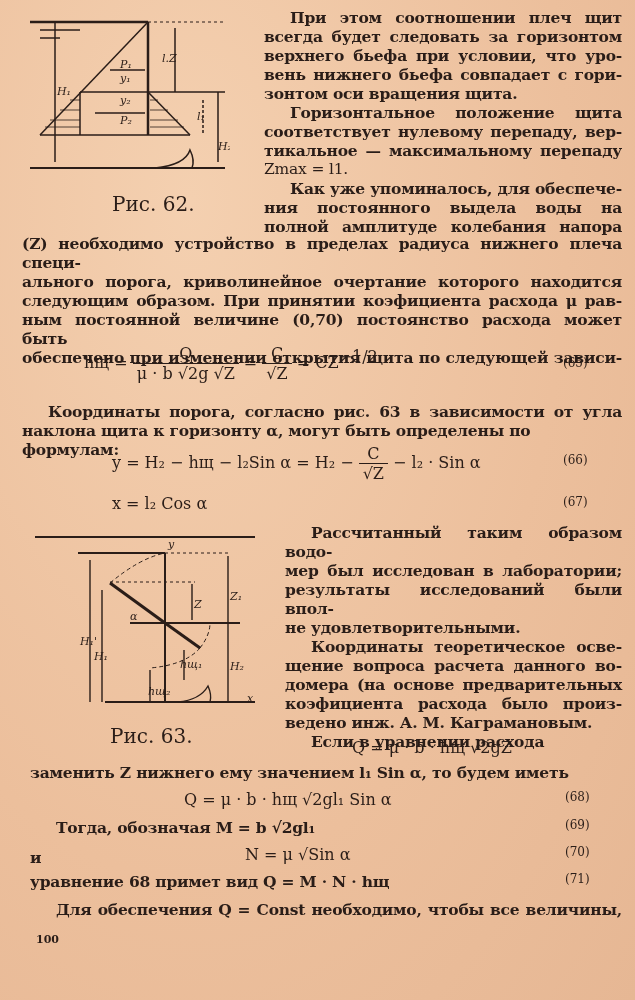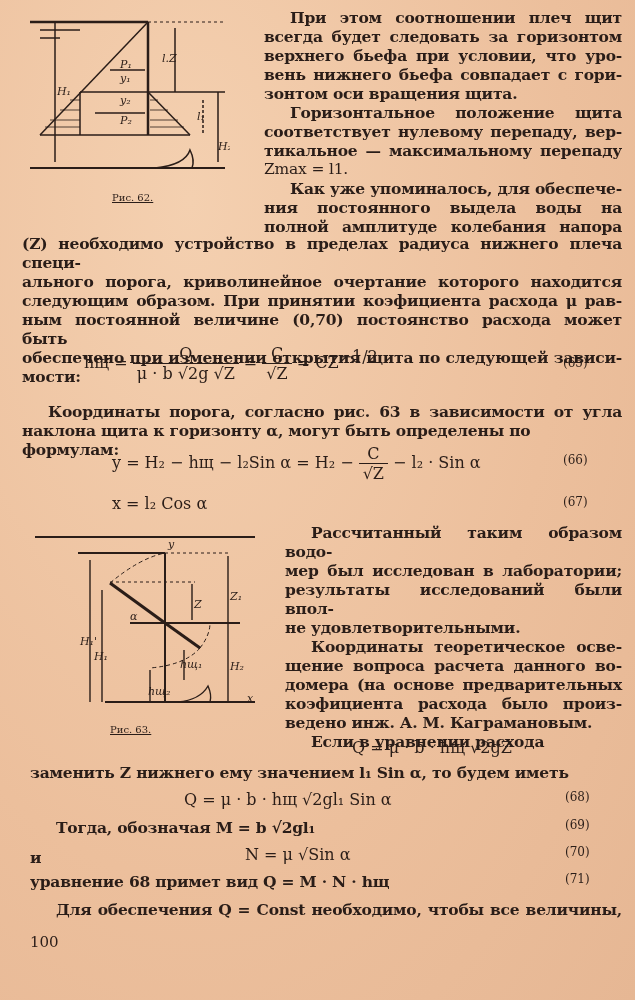--- a/index.html
+++ b/index.html
@@ -8,28 +8,28 @@
     background:#f0c8a6;
     background-image: radial-gradient(ellipse at 30% 20%, #f4d0b0 0%, #ecbf9c 60%, #e6b794 100%);
     font-family: "DejaVu Serif", "Liberation Serif", serif;
     color:#2a1d18;
     position:relative;
   }
   .abs { position:absolute; }
   .txt { font-size:15.5px; line-height:19px; font-weight:bold; letter-spacing:-0.2px; }
   .just { text-align:justify; text-align-last:justify; }
   .indent { text-indent:26px; }
-  .cap { font-size:10px; font-weight:normal;text-decoration:underline; }
+  .cap { font-size:20px; font-weight:normal; }
   .eq { font-size:16px; font-weight:normal; white-space:nowrap; }
   .eqno { font-size:12px; font-weight:normal; }
   .frac { display:inline-block; text-align:center; vertical-align:middle; }
   .frac .num { display:block; border-bottom:1.4px solid #2a1d18; padding:0 4px; }
   .frac .den { display:block; padding:0 4px; }
   sup { font-size:16px; }
-  .pagenum { font-size:15px; font-weight:normal; }
+  .pagenum { font-size:11px; font-weight:bold;margin-left:6px; }
 </style>
 </head>
 <body>
 
 <svg class="abs" style="left:30px;top:15px" width="200" height="160" viewBox="30 15 200 160">
   <g stroke="#2a1d18" fill="none" stroke-width="1.5">
     <line x1="30" y1="22" x2="148" y2="22" stroke-width="2.5"></line>
     <line x1="148" y1="22" x2="225" y2="22" stroke-dasharray="3,3" stroke-width="1"></line>
     <line x1="40" y1="30" x2="80" y2="30"></line>
       <line x1="40" y1="38" x2="60" y2="38"></line>
@@ -85,21 +85,20 @@
   <div class="just">ния постоянного выдела воды на</div>
   <div class="just">полной амплитуде колебания напора</div>
 </div>
 
 <div class="abs txt" style="left:22px;top:234px;width:600px">
   <div class="just">(Z) необходимо устройство в пределах радиуса нижнего плеча специ-</div>
   <div class="just">ального порога, криволинейное очертание которого находится</div>
   <div class="just">следующим образом. При принятии коэфициента расхода μ рав-</div>
   <div class="just">ным постоянной величине (0,70) постоянство расхода может быть</div>
   <div class="just">обеспечено при изменении открытия щита по следующей зависи-</div>
-  <div>мости:</div>
 </div>
 
 <div class="abs eq" style="left:84px;top:344px">
   <span>hщ =</span>
   <span class="frac"><span class="num">Q</span><span class="den">μ · b √2g √Z</span></span>
   <span>=</span>
   <span class="frac"><span class="num">C</span><span class="den">√Z</span></span>
   <span>= CZ</span><sup>−1/2</sup>
 </div>
 <div class="abs eqno" style="left:563px;top:356px">(65)</div>

